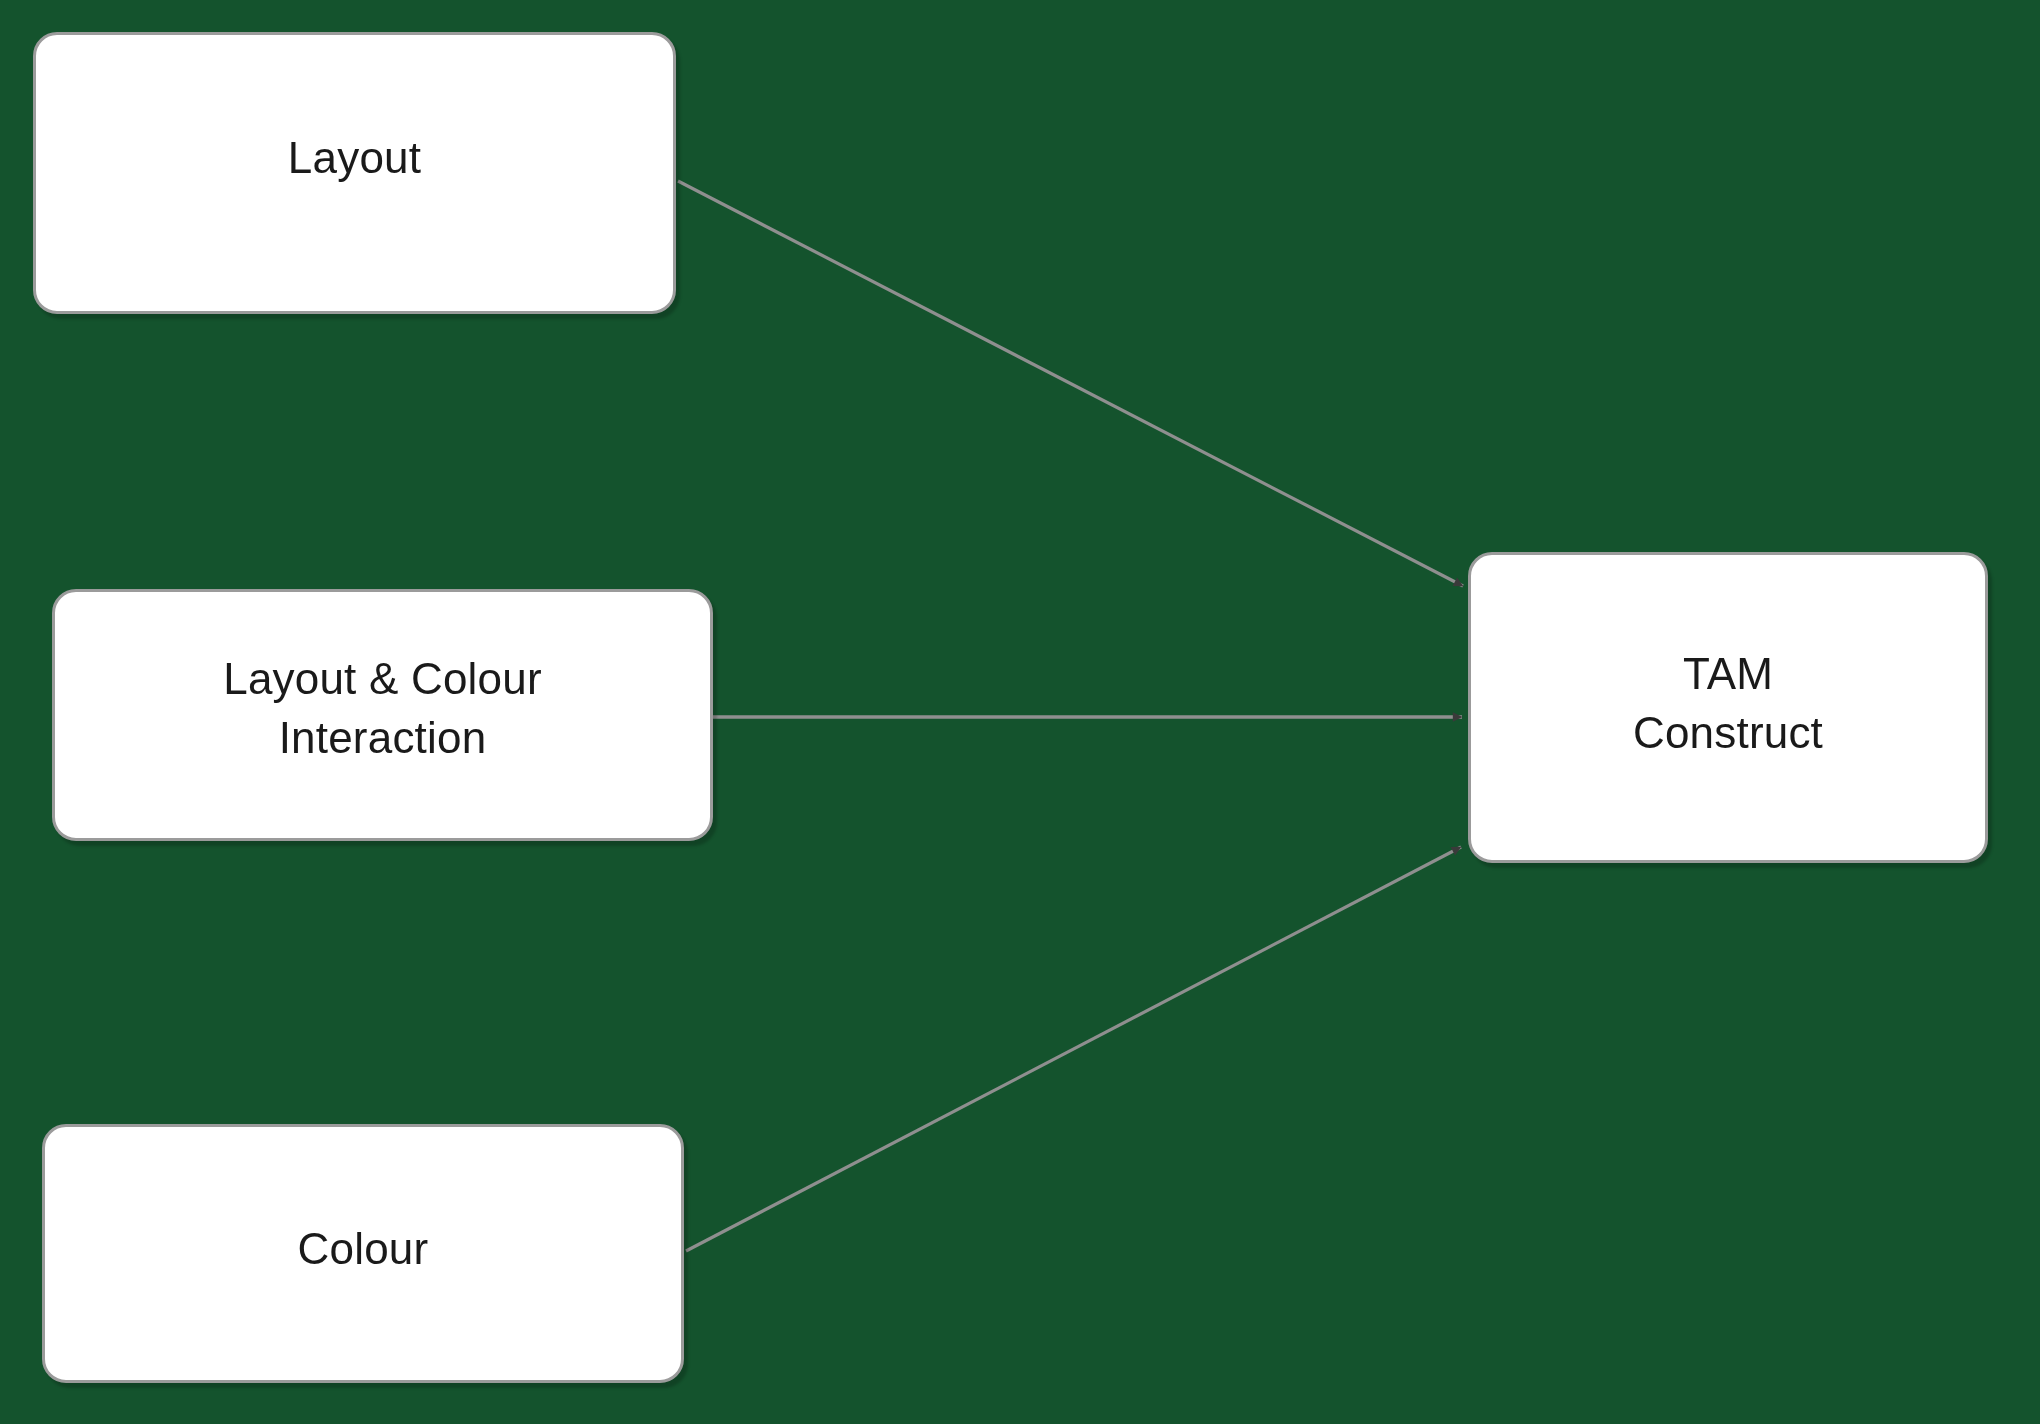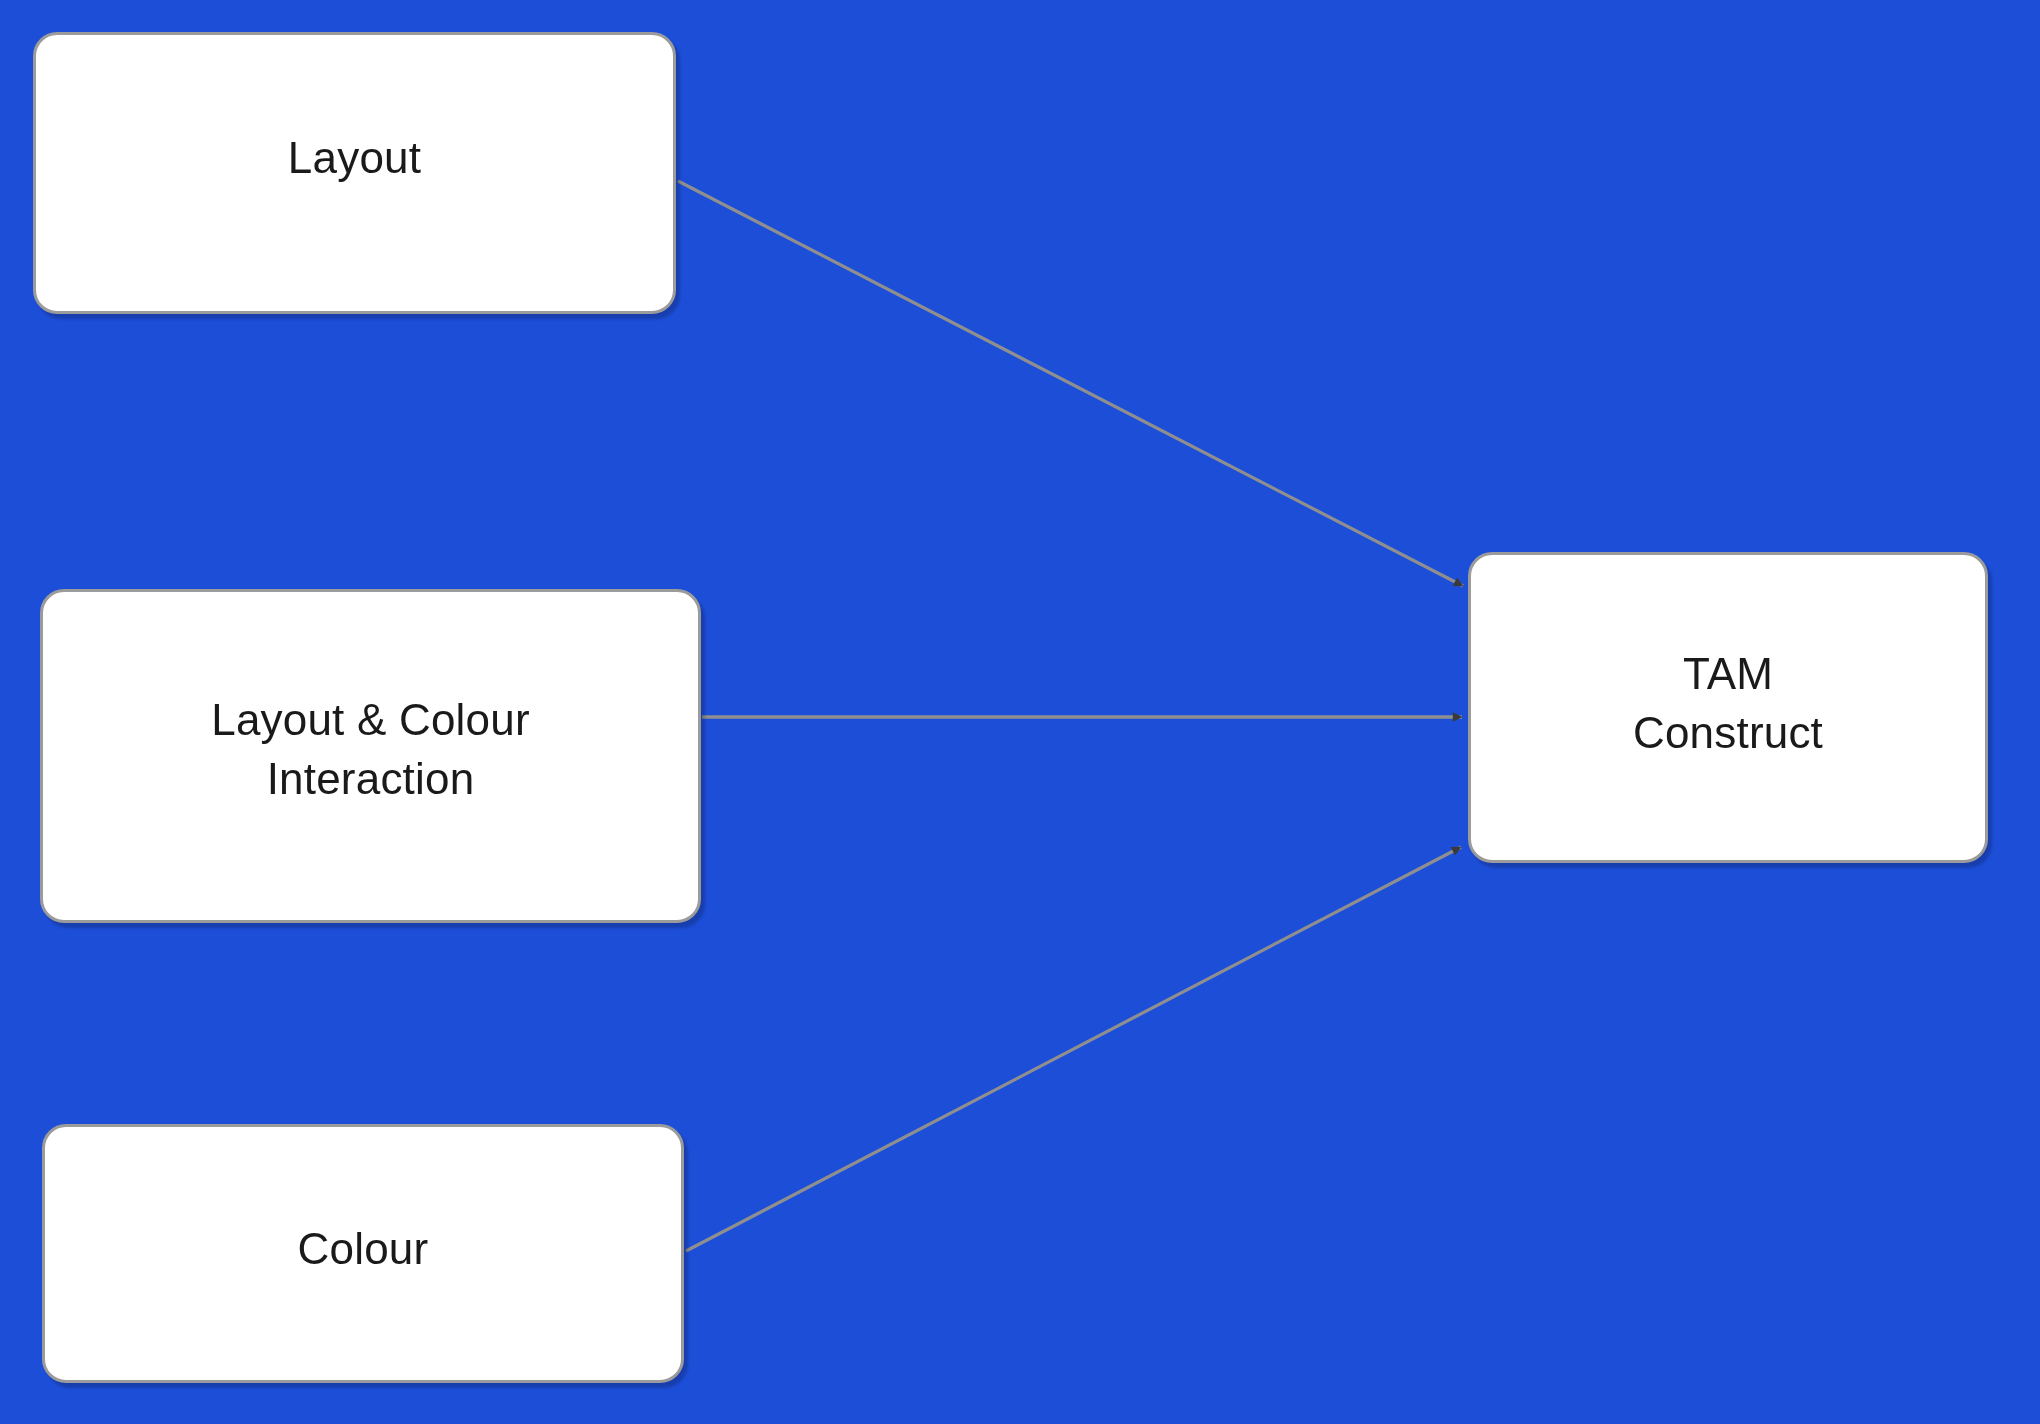--- a/index.html
+++ b/index.html
@@ -4,21 +4,21 @@
 <style>
   html, body {
     margin: 0;
     padding: 0;
     background: #ffffff;
   }
   #canvas {
     position: relative;
     width: 2040px;
     height: 1424px;
-    background: #1d4ed8;
+    background: #14532d;
     overflow: hidden;
     font-family: "Liberation Sans", sans-serif;
   }
   #edges {
     position: absolute;
     left: 0;
     top: 0;
     width: 2040px;
     height: 1424px;
     pointer-events: none;
@@ -47,24 +47,24 @@
   #node-layout {
     left: 33px;
     top: 32px;
     width: 643px;
     height: 282px;
   }
   #node-layout .node-label {
     transform: translateY(-15px);
   }
   #node-interaction {
-    left: 40px;
+    left: 52px;
     top: 589px;
     width: 661px;
-    height: 334px;
+    height: 252px;
   }
   #node-interaction .node-label {
     transform: translateY(-6px);
   }
   #node-colour {
     left: 42px;
     top: 1124px;
     width: 642px;
     height: 259px;
     justify-content: center;

